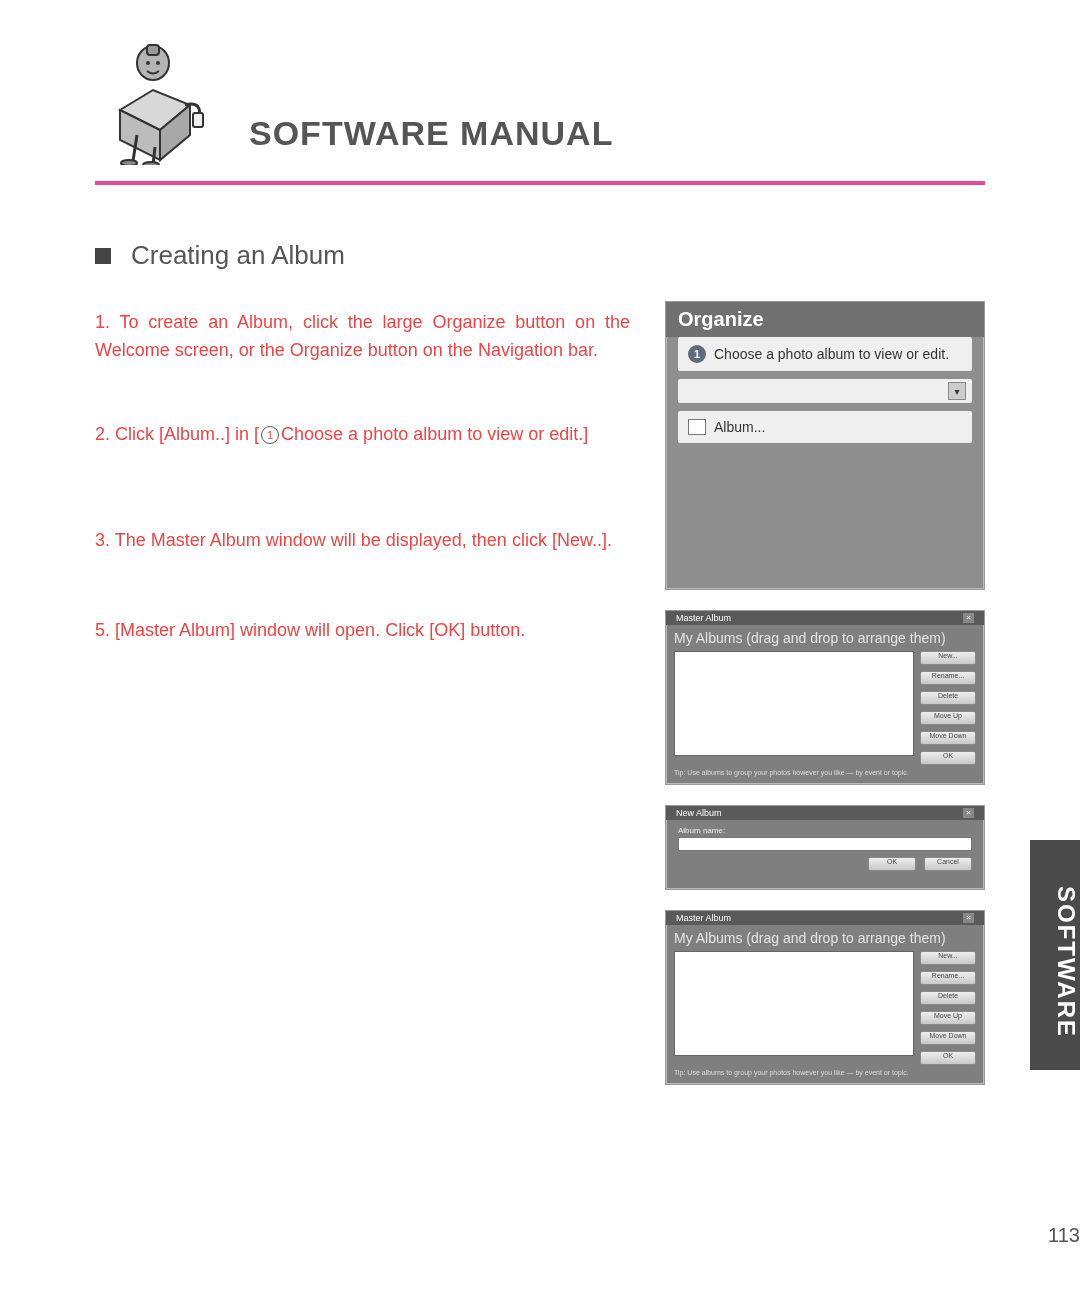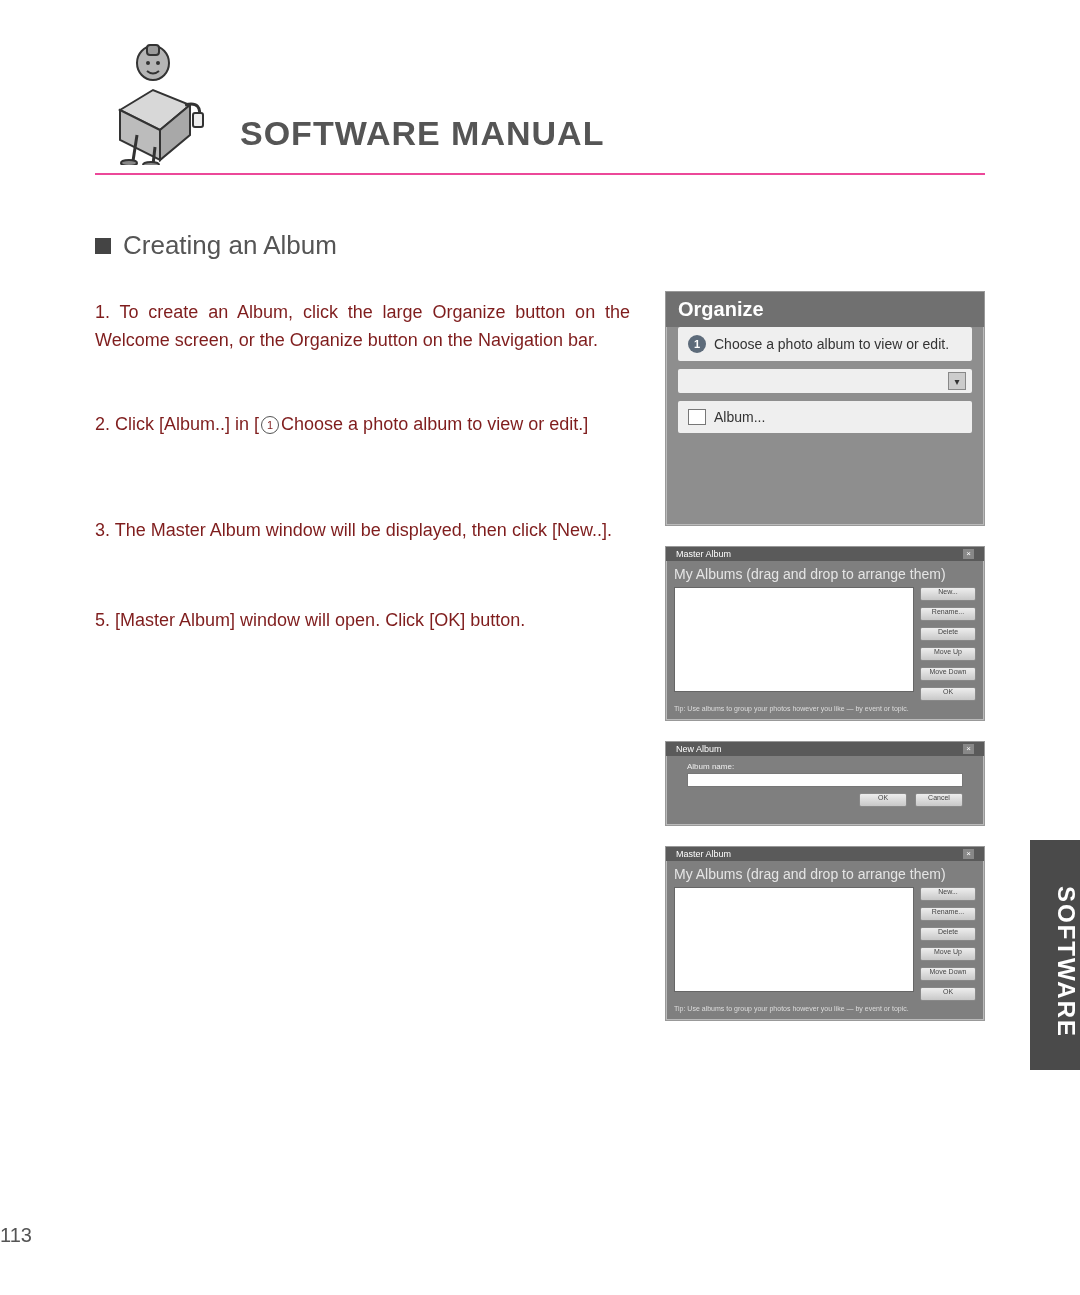--- a/index.html
+++ b/index.html
@@ -12,61 +12,61 @@
       position: relative;
     }
     .page {
       padding: 35px 95px 50px 95px;
       position: relative;
       height: 100%;
     }
     .header {
       display: flex;
       align-items: flex-end;
-      gap: 25px;
-      border-bottom: 2px solid #ec4899;
-      padding-bottom: 8px;
+      gap: 34px;
+      border-bottom: 4px solid #ec4899;
+      padding-bottom: 16px;
       margin-bottom: 55px;
     }
     .mascot {
       width: 120px;
       height: 130px;
       position: relative;
     }
     .mascot svg { width: 100%; height: 100%; }
     .title {
       font-size: 34px;
       font-weight: 700;
       letter-spacing: 1px;
       color: #555;
       padding-bottom: 12px;
     }
     .section-heading {
       font-size: 26px;
       color: #555;
       display: flex;
       align-items: center;
-      gap: 12px;
+      gap: 20px;
       margin-bottom: 30px;
     }
     .sq {
       width: 16px;
       height: 16px;
       background: #444;
       display: inline-block;
     }
     .content {
       display: flex;
       gap: 35px;
     }
     .steps {
       flex: 1;
       font-size: 18px;
       line-height: 1.55;
-      color: #7f1d1d;
+      color: #ef4444;
     }
     .step { margin-bottom: 36px; text-align: justify; }
     .step-1 { margin-top: 8px; }
     .step-2 { margin-top: 56px; }
     .step-3 { margin-top: 78px; }
     .step-4 { margin-top: 160px; }
     .step-5 { margin-top: 62px; }
     .circled {
       display: inline-flex;
       width: 18px; height: 18px;
@@ -86,21 +86,21 @@
     }
     
     .panel {
       border: 1px solid #999;
       background: #8e8e8e;
       font-family: Tahoma, Verdana, sans-serif;
       font-size: 13px;
       filter: blur(0.3px);
       box-shadow: 0 0 0 1px #bbb inset;
     }
-    .panel-1 { height: 235px; }
+    .panel-1 { height: 289px; }
     .p1-title {
       background: #707070;
       color: #fff;
       font-size: 20px;
       font-weight: 700;
       padding: 6px 12px;
     }
     .p1-sub {
       color: #f2f2f2;
       padding: 10px 12px 14px 12px;
@@ -154,21 +154,21 @@
     .listbox { background: #fff; flex: 1; height: 105px; border: 1px solid #666; }
     .btncol { display: flex; flex-direction: column; gap: 6px; width: 56px; }
     .sbtn {
       height: 14px; background: linear-gradient(#eee,#c8c8c8);
       border: 1px solid #888; border-radius: 2px;
       font-size: 7px; color: #444; text-align: center;
     }
     .ma-foot { padding: 4px 8px; font-size: 7px; color: #ddd; }
     
     .panel-4 { height: 85px; background: #7f7f7f; font-size: 10px; color: #eee; }
-    .na-body { padding: 4px 21px; }
+    .na-body { padding: 4px 12px; }
     .na-label { font-size: 8px; padding: 2px 0; }
     .na-input { background: #fff; height: 14px; border: 1px solid #777; }
     .na-btns { display: flex; justify-content: flex-end; gap: 8px; padding-top: 6px; }
     .na-btns .sbtn { width: 48px; }
     
     .side-tab {
       position: absolute;
       right: 0;
       top: 840px;
       width: 50px;
@@ -180,21 +180,21 @@
       font-size: 24px;
       font-weight: 700;
       letter-spacing: 2px;
       padding-top: 14px;
     }
     .page-num {
       position: absolute;
       bottom: 48px;
       width: 100%;
       left: 0;
-      text-align: left;
+      text-align: right;
       font-size: 20px;
       color: #555;
     }
   </style>
 </head>
 <body>
 
 <div class="page">
 
   <div class="header">

